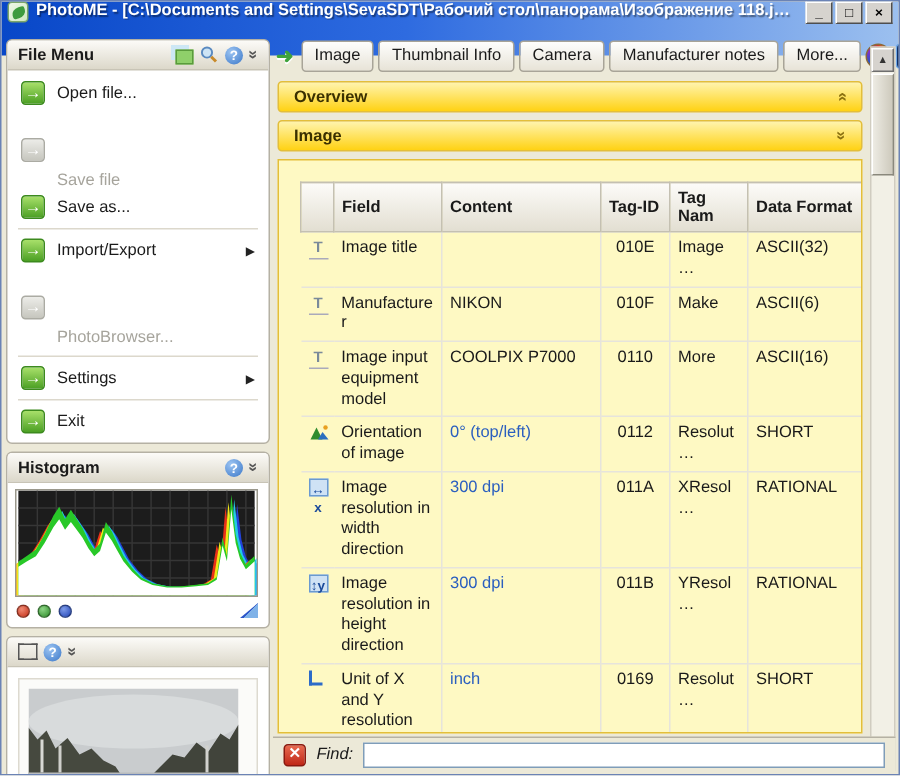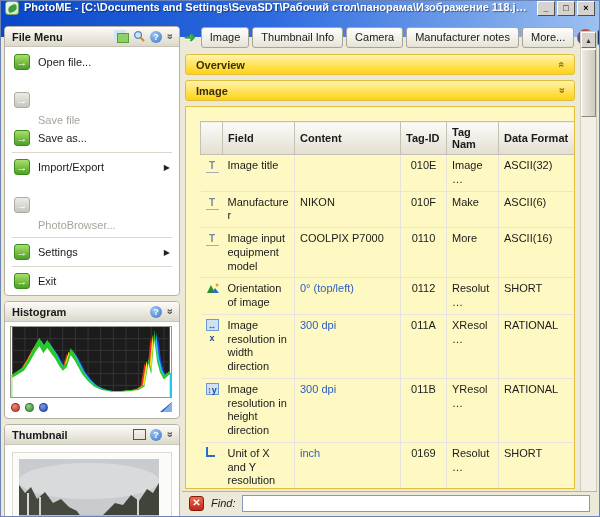--- a/index.html
+++ b/index.html
@@ -201,21 +201,20 @@
           <span class="dot red"></span>
           <span class="dot green"></span>
           <span class="dot blue"></span>
           <span class="hist-mode"></span>
         </div>
       </div>
     </div>
 
     <div class="panel">
       <div class="panel-header">
-        <span class="panel-title">Thumbnail</span>
         <span class="hdr-icons">
           <span class="crop-icon"></span>
           <span class="help-icon">?</span>
           <span class="chev">«</span>
         </span>
       </div>
       <div class="thumb-body">
         <div class="thumb-matte">
           <svg class="thumb-img" width="140" height="102" viewBox="0 0 140 102">
             <rect x="0" y="0" width="140" height="58" fill="#C9CCCE"></rect>

